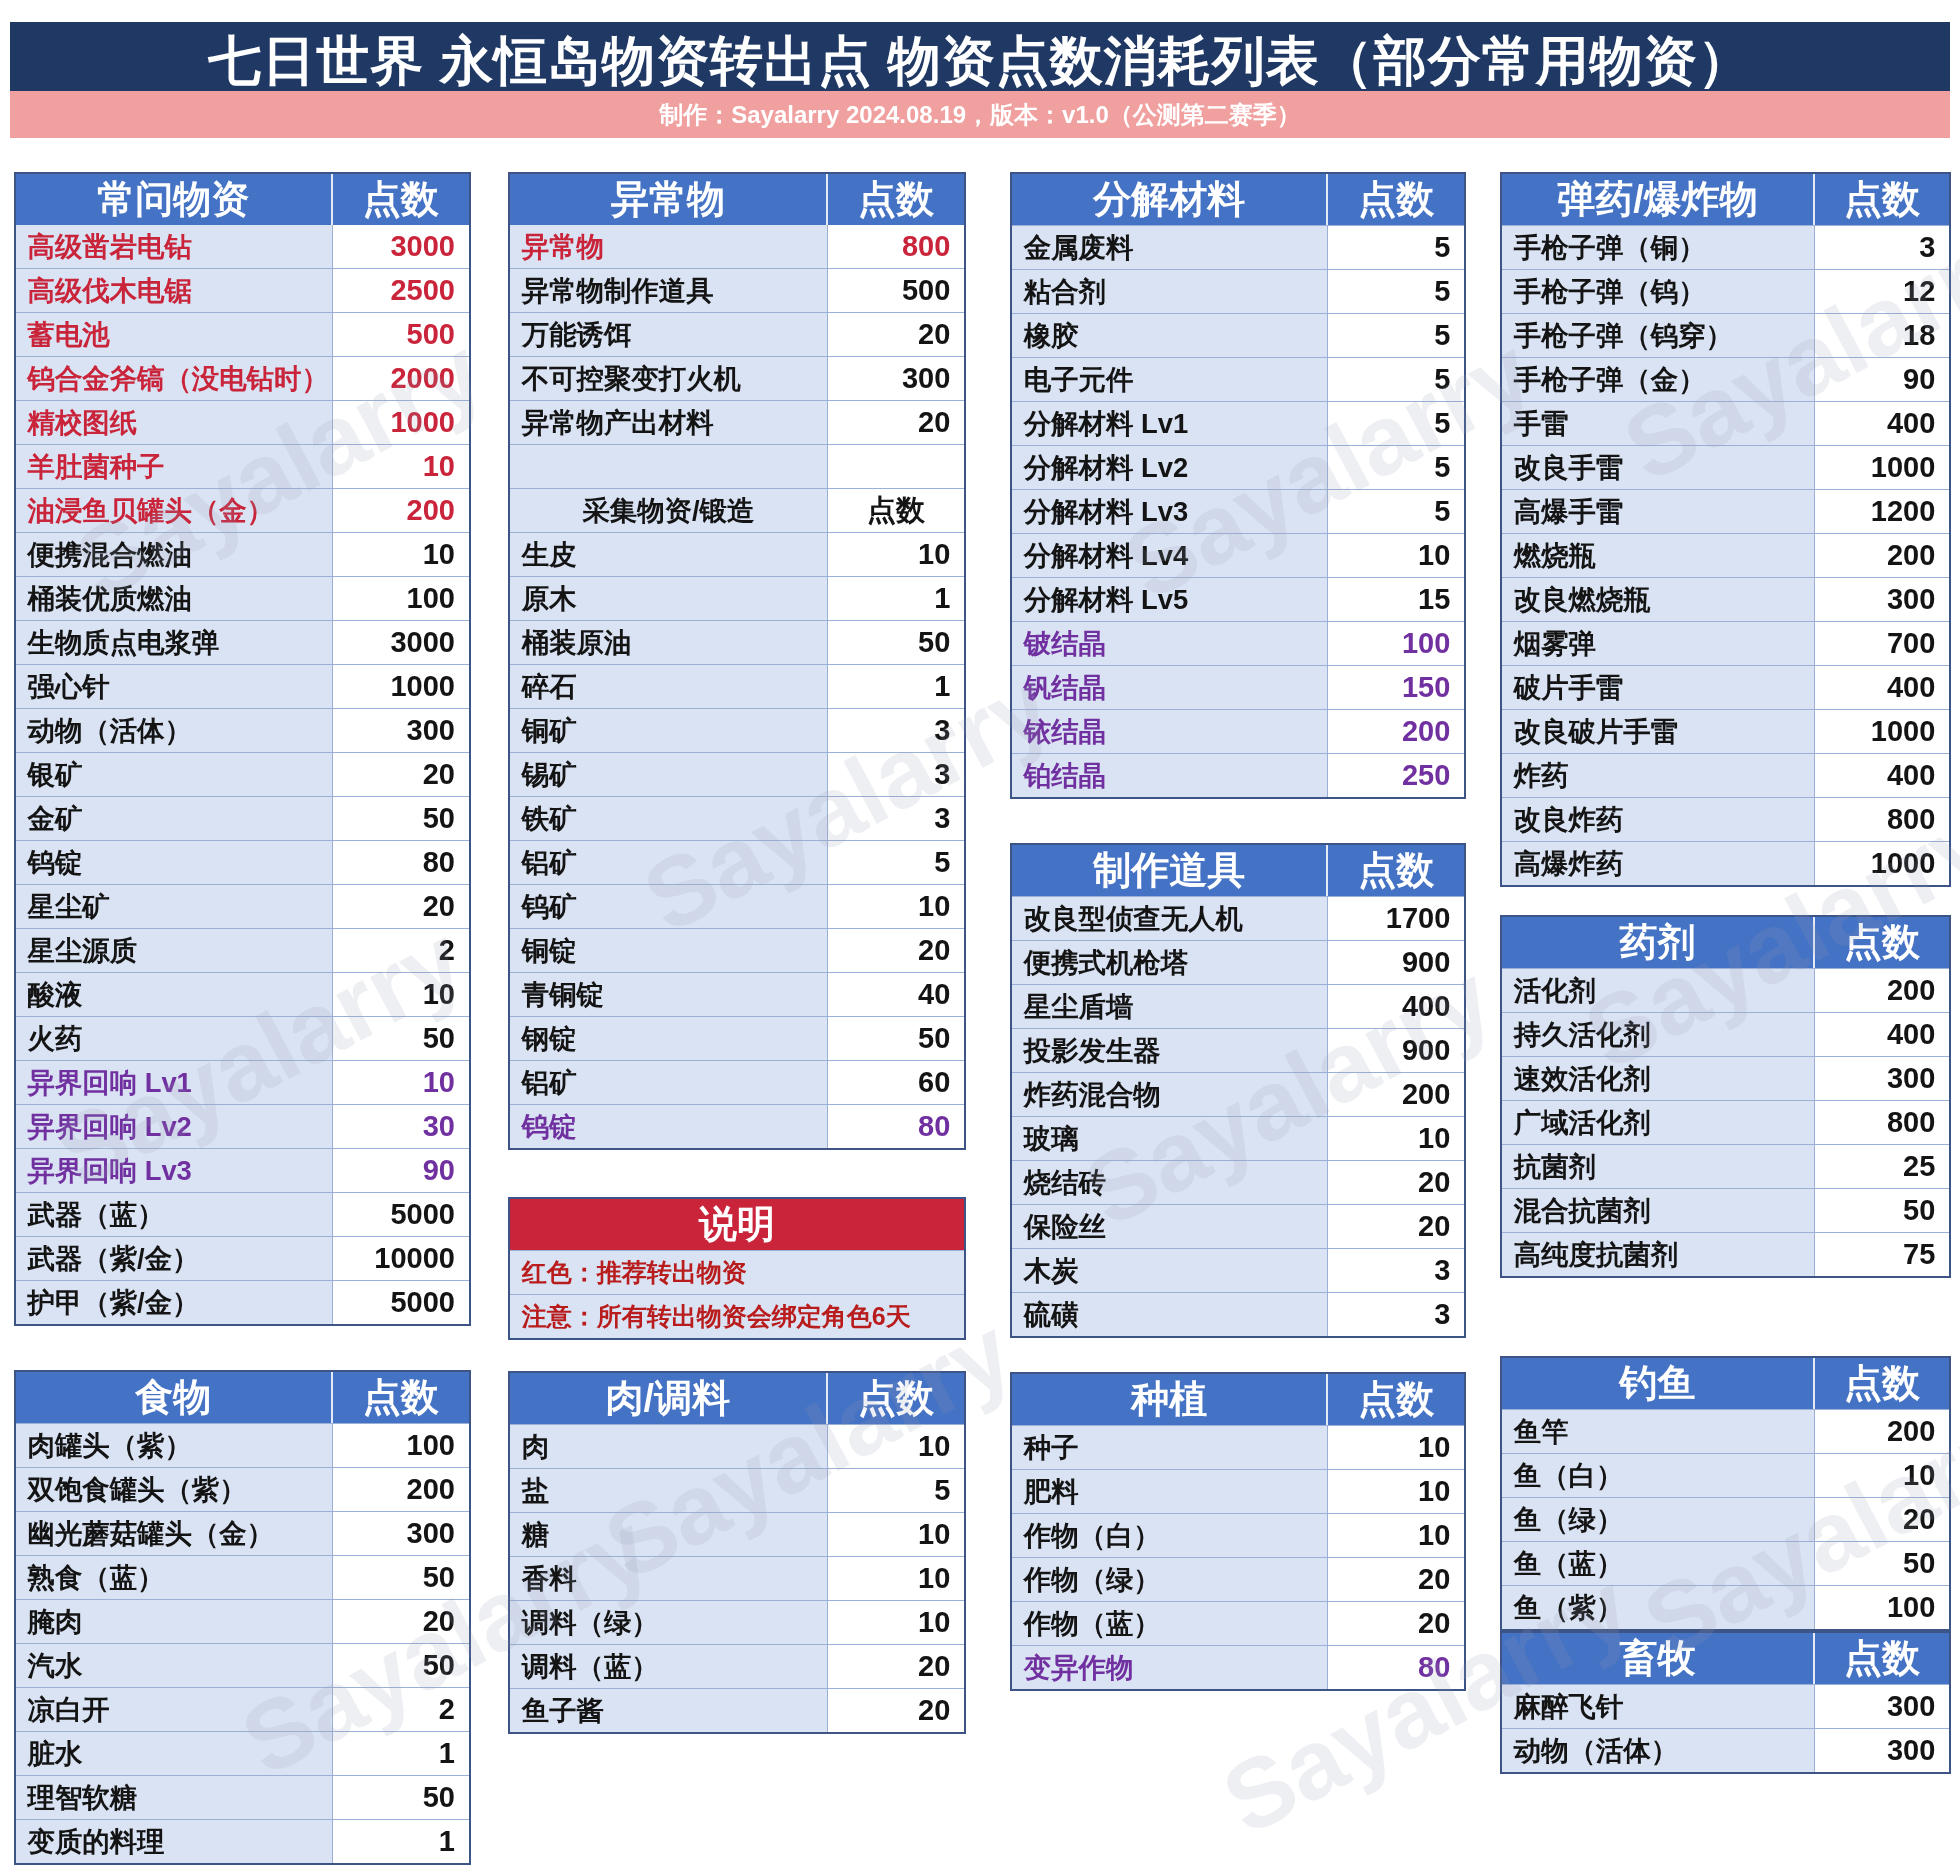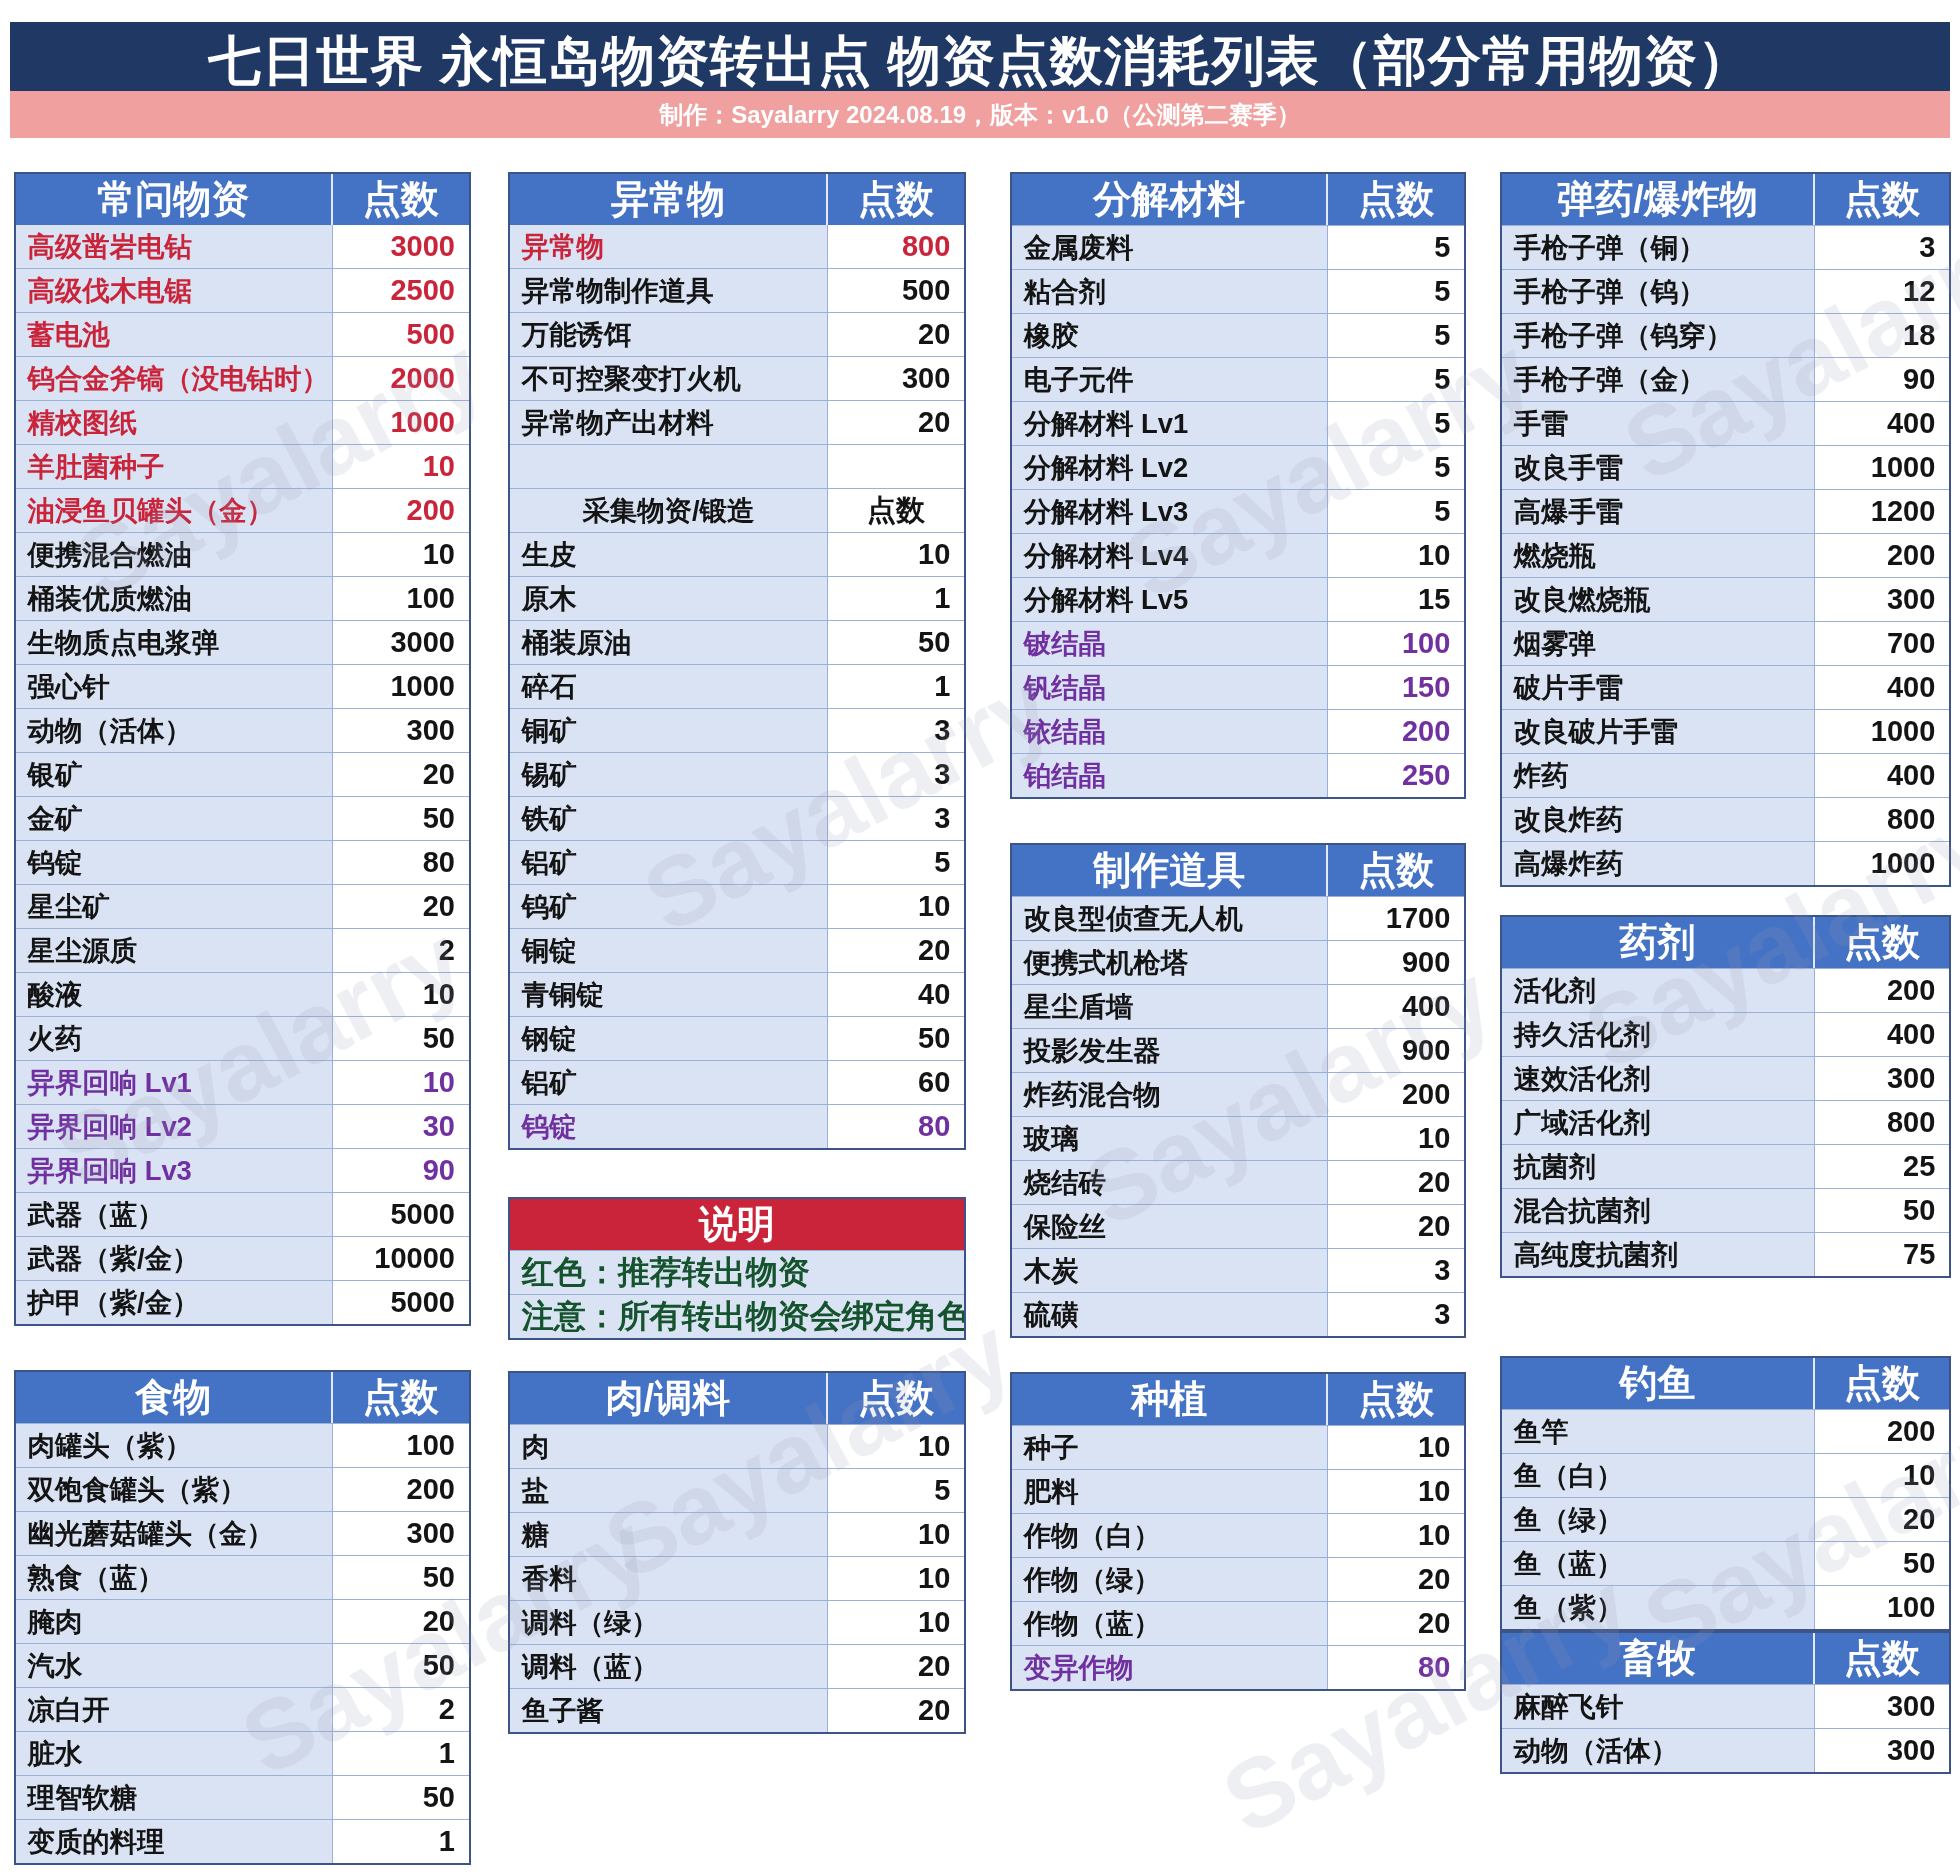--- a/index.html
+++ b/index.html
@@ -42,22 +42,22 @@
     font-weight:700; font-size:27.4px; color:#141414; white-space:nowrap;
   }
   .cell-val {
     flex:1; background:#fff; display:flex; align-items:center; justify-content:flex-end;
     padding-right:13.7px; font-weight:700; font-size:29px; color:#141414; box-sizing:border-box;
   }
   .row-sub .cell-name { justify-content:center; padding-left:0; }
   .row-sub .cell-val { justify-content:center; padding-right:0; }
   .row-full .cell-full {
     width:100%; background:var(--name-bg,#DAE3F3); display:flex; align-items:center;
-    padding-left:11.8px; box-sizing:border-box; font-weight:700; font-size:32px;
-    color:#14532d; white-space:nowrap; overflow:hidden;
+    padding-left:11.8px; box-sizing:border-box; font-weight:700; font-size:25px;
+    color:#b91c1c; white-space:nowrap; overflow:hidden;
   }
   .text-red .cell-name, .text-red .cell-val { color:var(--red-text,#C9243A); }
   .text-purple .cell-name, .text-purple .cell-val { color:var(--purple-text,#7030A0); }
   .red-block { box-shadow: inset 0 0 0 2.9px #1F3864; position:relative; }
   .wm {
     position:absolute; color:rgba(150,155,180,.16); font-size:98px; font-weight:700;
     transform:rotate(-28deg); pointer-events:none; user-select:none; z-index:5; white-space:nowrap;
   }
 </style>
 </head>

